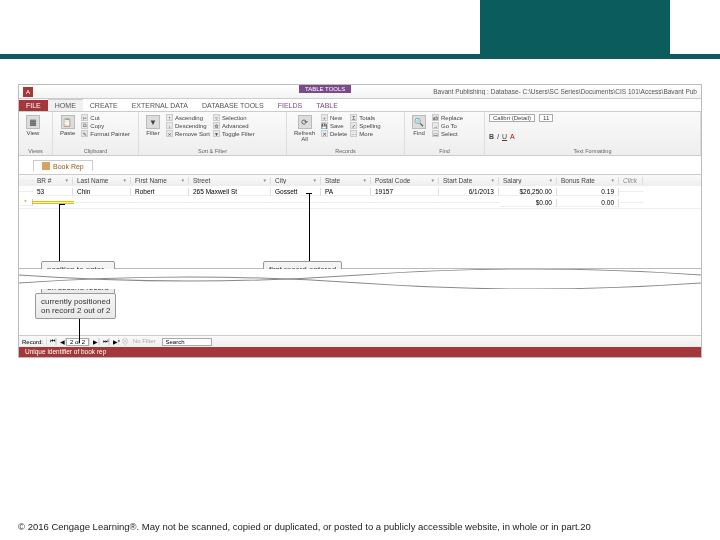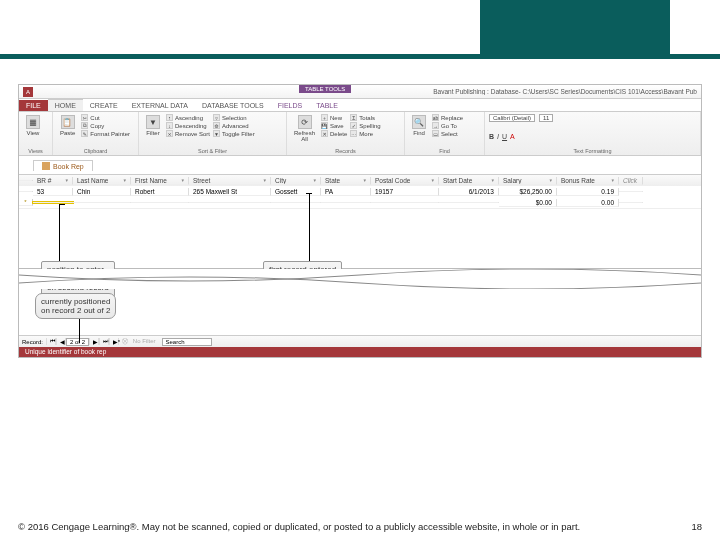--- a/index.html
+++ b/index.html
@@ -64,21 +64,21 @@
   .nav-bar span { padding:0 3px; }
   .nav-btn { width:10px; text-align:center; border-left:1px solid #ddd; border-right:1px solid #ddd; }
   .nav-input { border:1px solid #aaa; background:#fff; padding:0 2px; }
   .status-bar { background:#a4373a; color:#fff; font-size:6.5px; padding:1px 6px; height:10px; }
 
   
   .callout { position:absolute; background:linear-gradient(#f5f5f5,#e9e9e9); border:1px solid #999; border-radius:2px; padding:3px 5px; font-size:8px; color:#333; line-height:1.15; }
   .arrow { position:absolute; background:#000; }
 
   
-  .footer { position:absolute; bottom:8px; left:18px; right:18px; display:flex; justify-content:space-between; font-size:9.5px; color:#222; }
+  .footer { position:absolute; bottom:8px; left:18px; right:18px; display:flex; justify-content:flex-start; font-size:9.5px; color:#222; }
 </style>
 </head>
 <body>
 
 <div class="slide-title-wrap">
   <div class="accent-box"></div>
   <div class="accent-bar"></div>
 </div>
 
 <div class="figure">
@@ -341,34 +341,34 @@
 
 <div class="wave" style="margin:0 18px;">
   <svg viewBox="0 0 680 20" preserveAspectRatio="none">
       <path d="M0,6 Q170,18 340,6 T680,6" fill="none" stroke="#888" stroke-width="1"></path>
       <path d="M0,14 Q170,2 340,14 T680,14" fill="none" stroke="#888" stroke-width="1"></path>
     </svg>
 </div>
 
 <div class="bottom-pane" style="margin:0 18px;">
   <div style="height:46px; position:relative;">
-    <div class="callout" style="left:16px; top:4px; white-space:pre;border-radius:7px;">currently positioned
+    <div class="callout" style="left:16px; top:4px; white-space:pre;">currently positioned
 on record 2 out of 2</div>
     <div class="arrow" style="left:60px; top:30px; width:1px; height:24px;"></div>
   </div>
   <div class="nav-bar">
     <span>Record:</span>
     <span class="nav-btn">⏮</span>
     <span class="nav-btn">◀</span>
     <span class="nav-input">2 of 2</span>
     <span class="nav-btn">▶</span>
     <span class="nav-btn">⏭</span>
     <span class="nav-btn">▶*</span>
     <span style="color:#aaa;">⛒ <span>No Filter</span></span>
     <span class="nav-input" style="width:50px;">Search</span>
   </div>
   <div class="status-bar">Unique identifier of book rep</div>
 </div>
 
 <div class="footer">
   <span>© 2016 Cengage Learning®. May not be scanned, copied or duplicated, or posted to a publicly accessible website, in whole or in part.</span>
-  <span>18</span>
+  <span>20</span>
 </div>
 
 </body></html>

